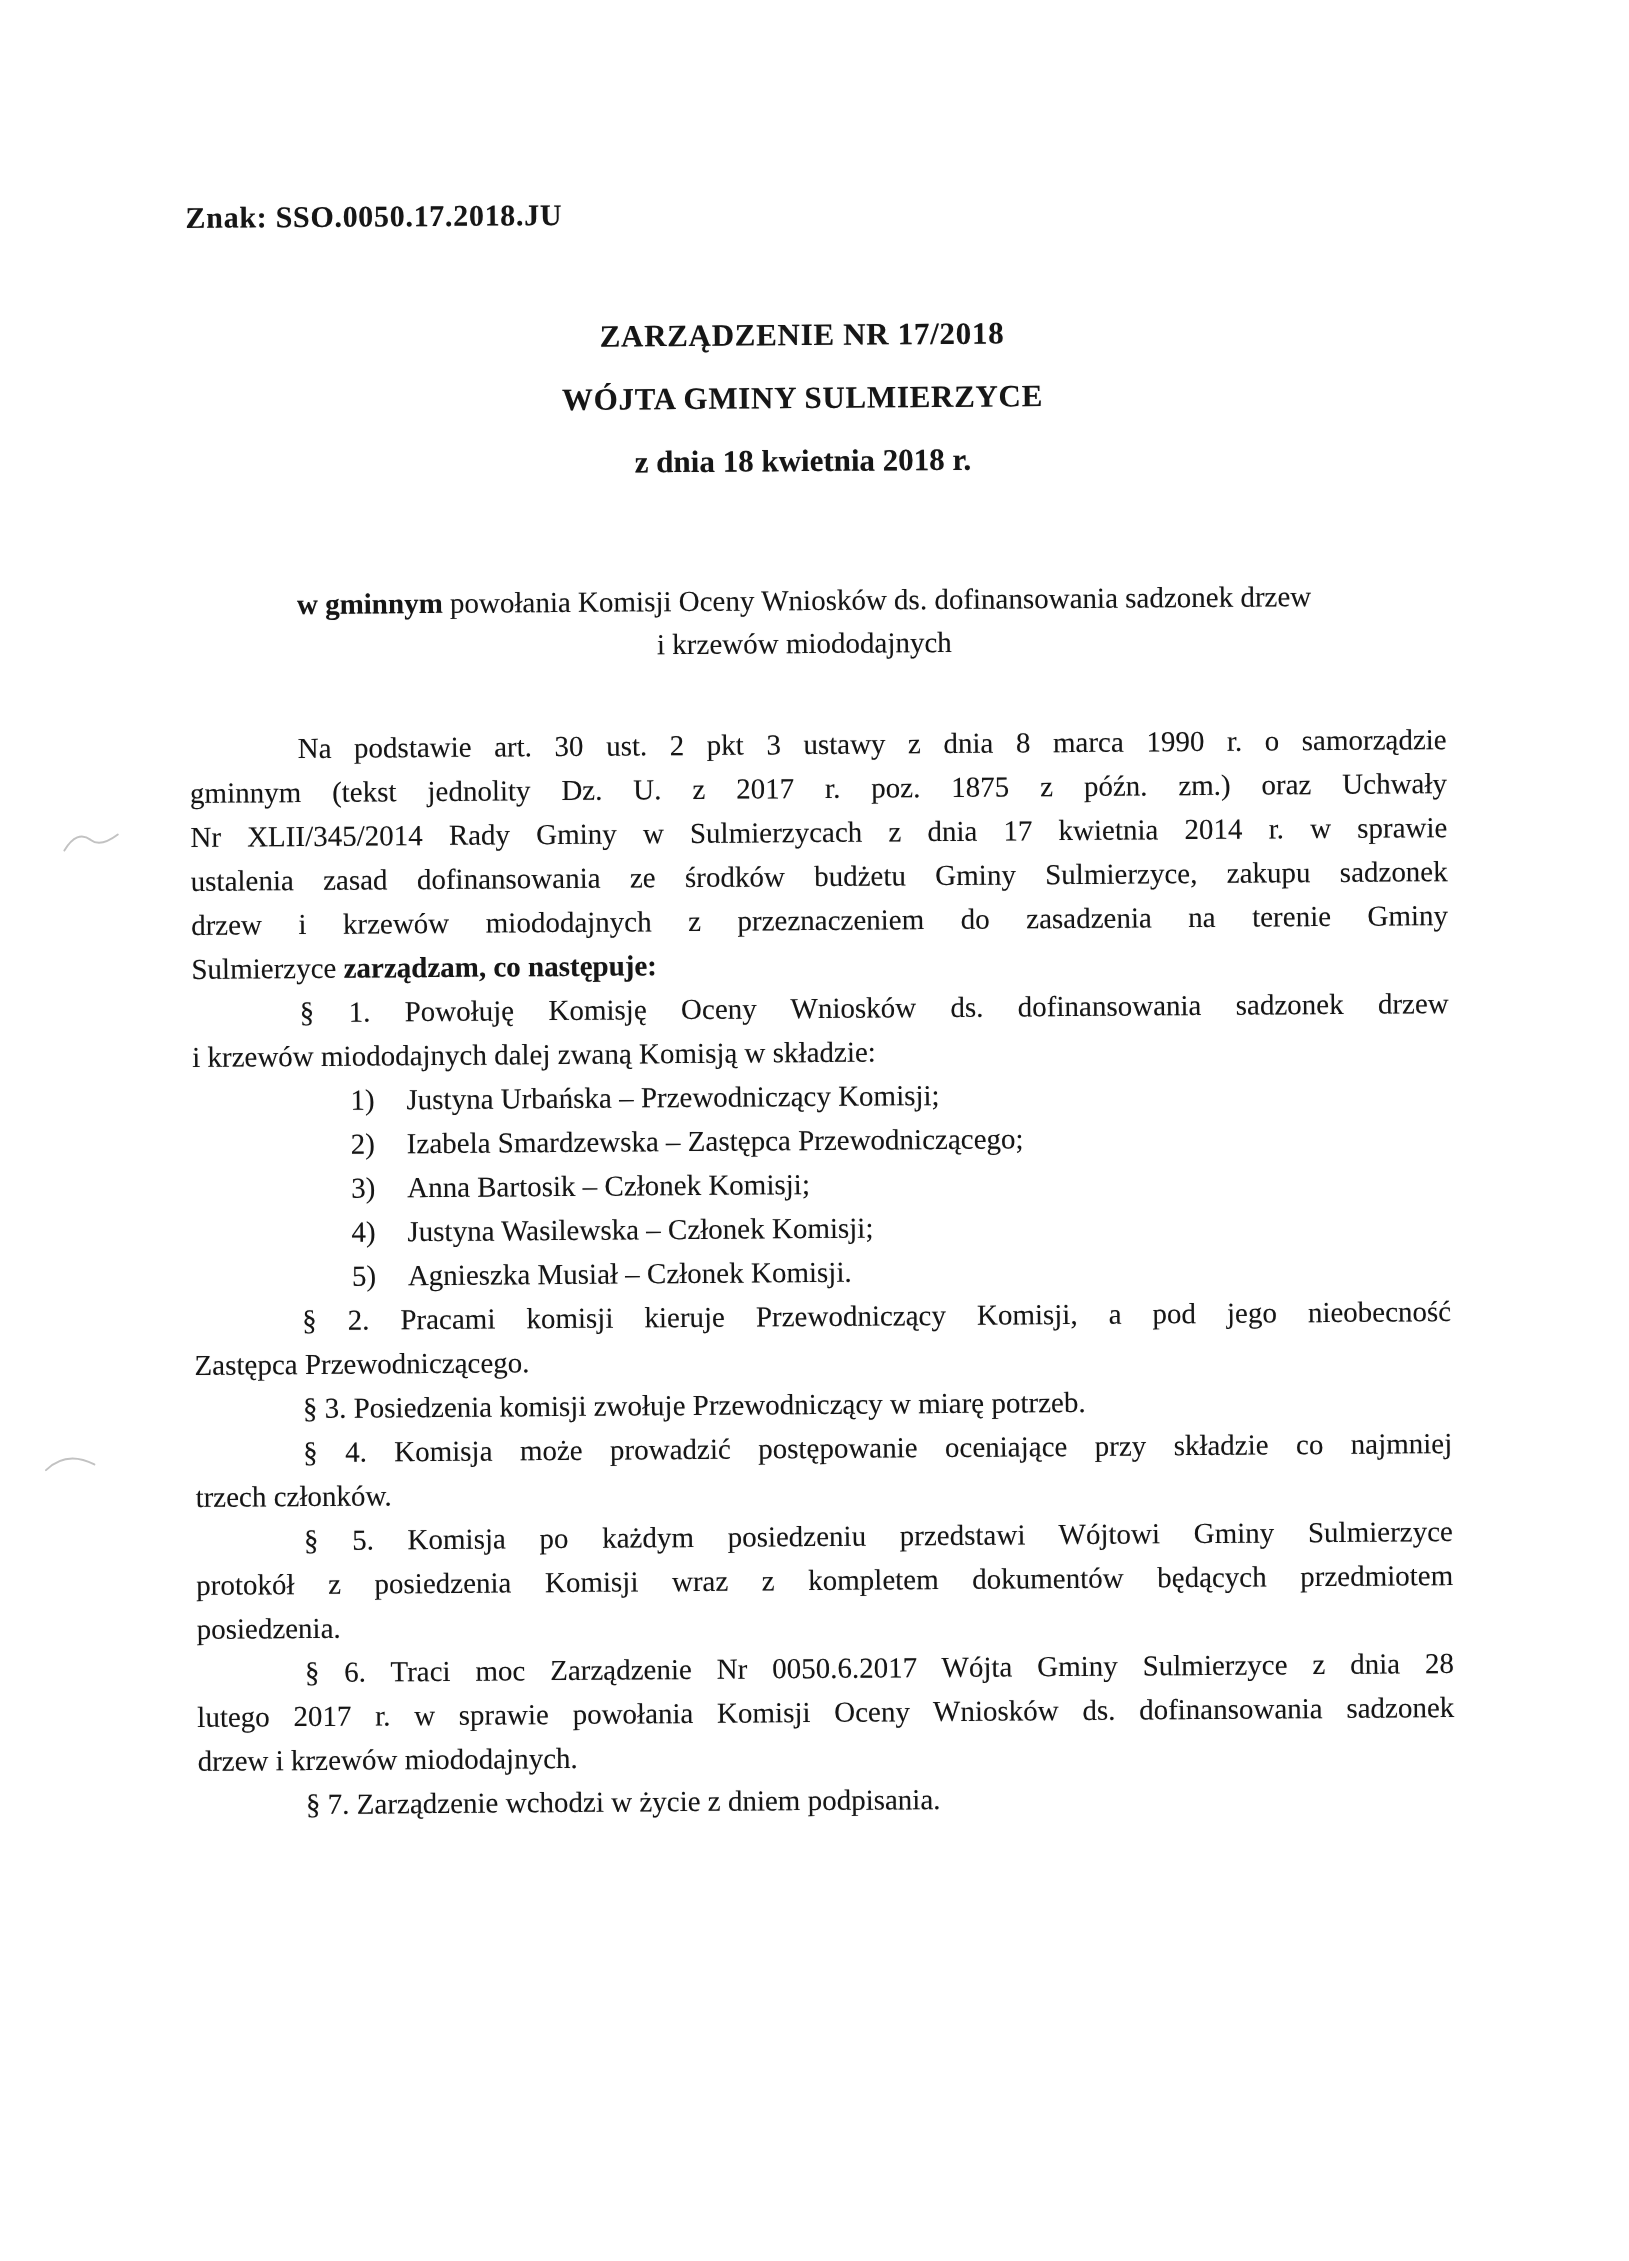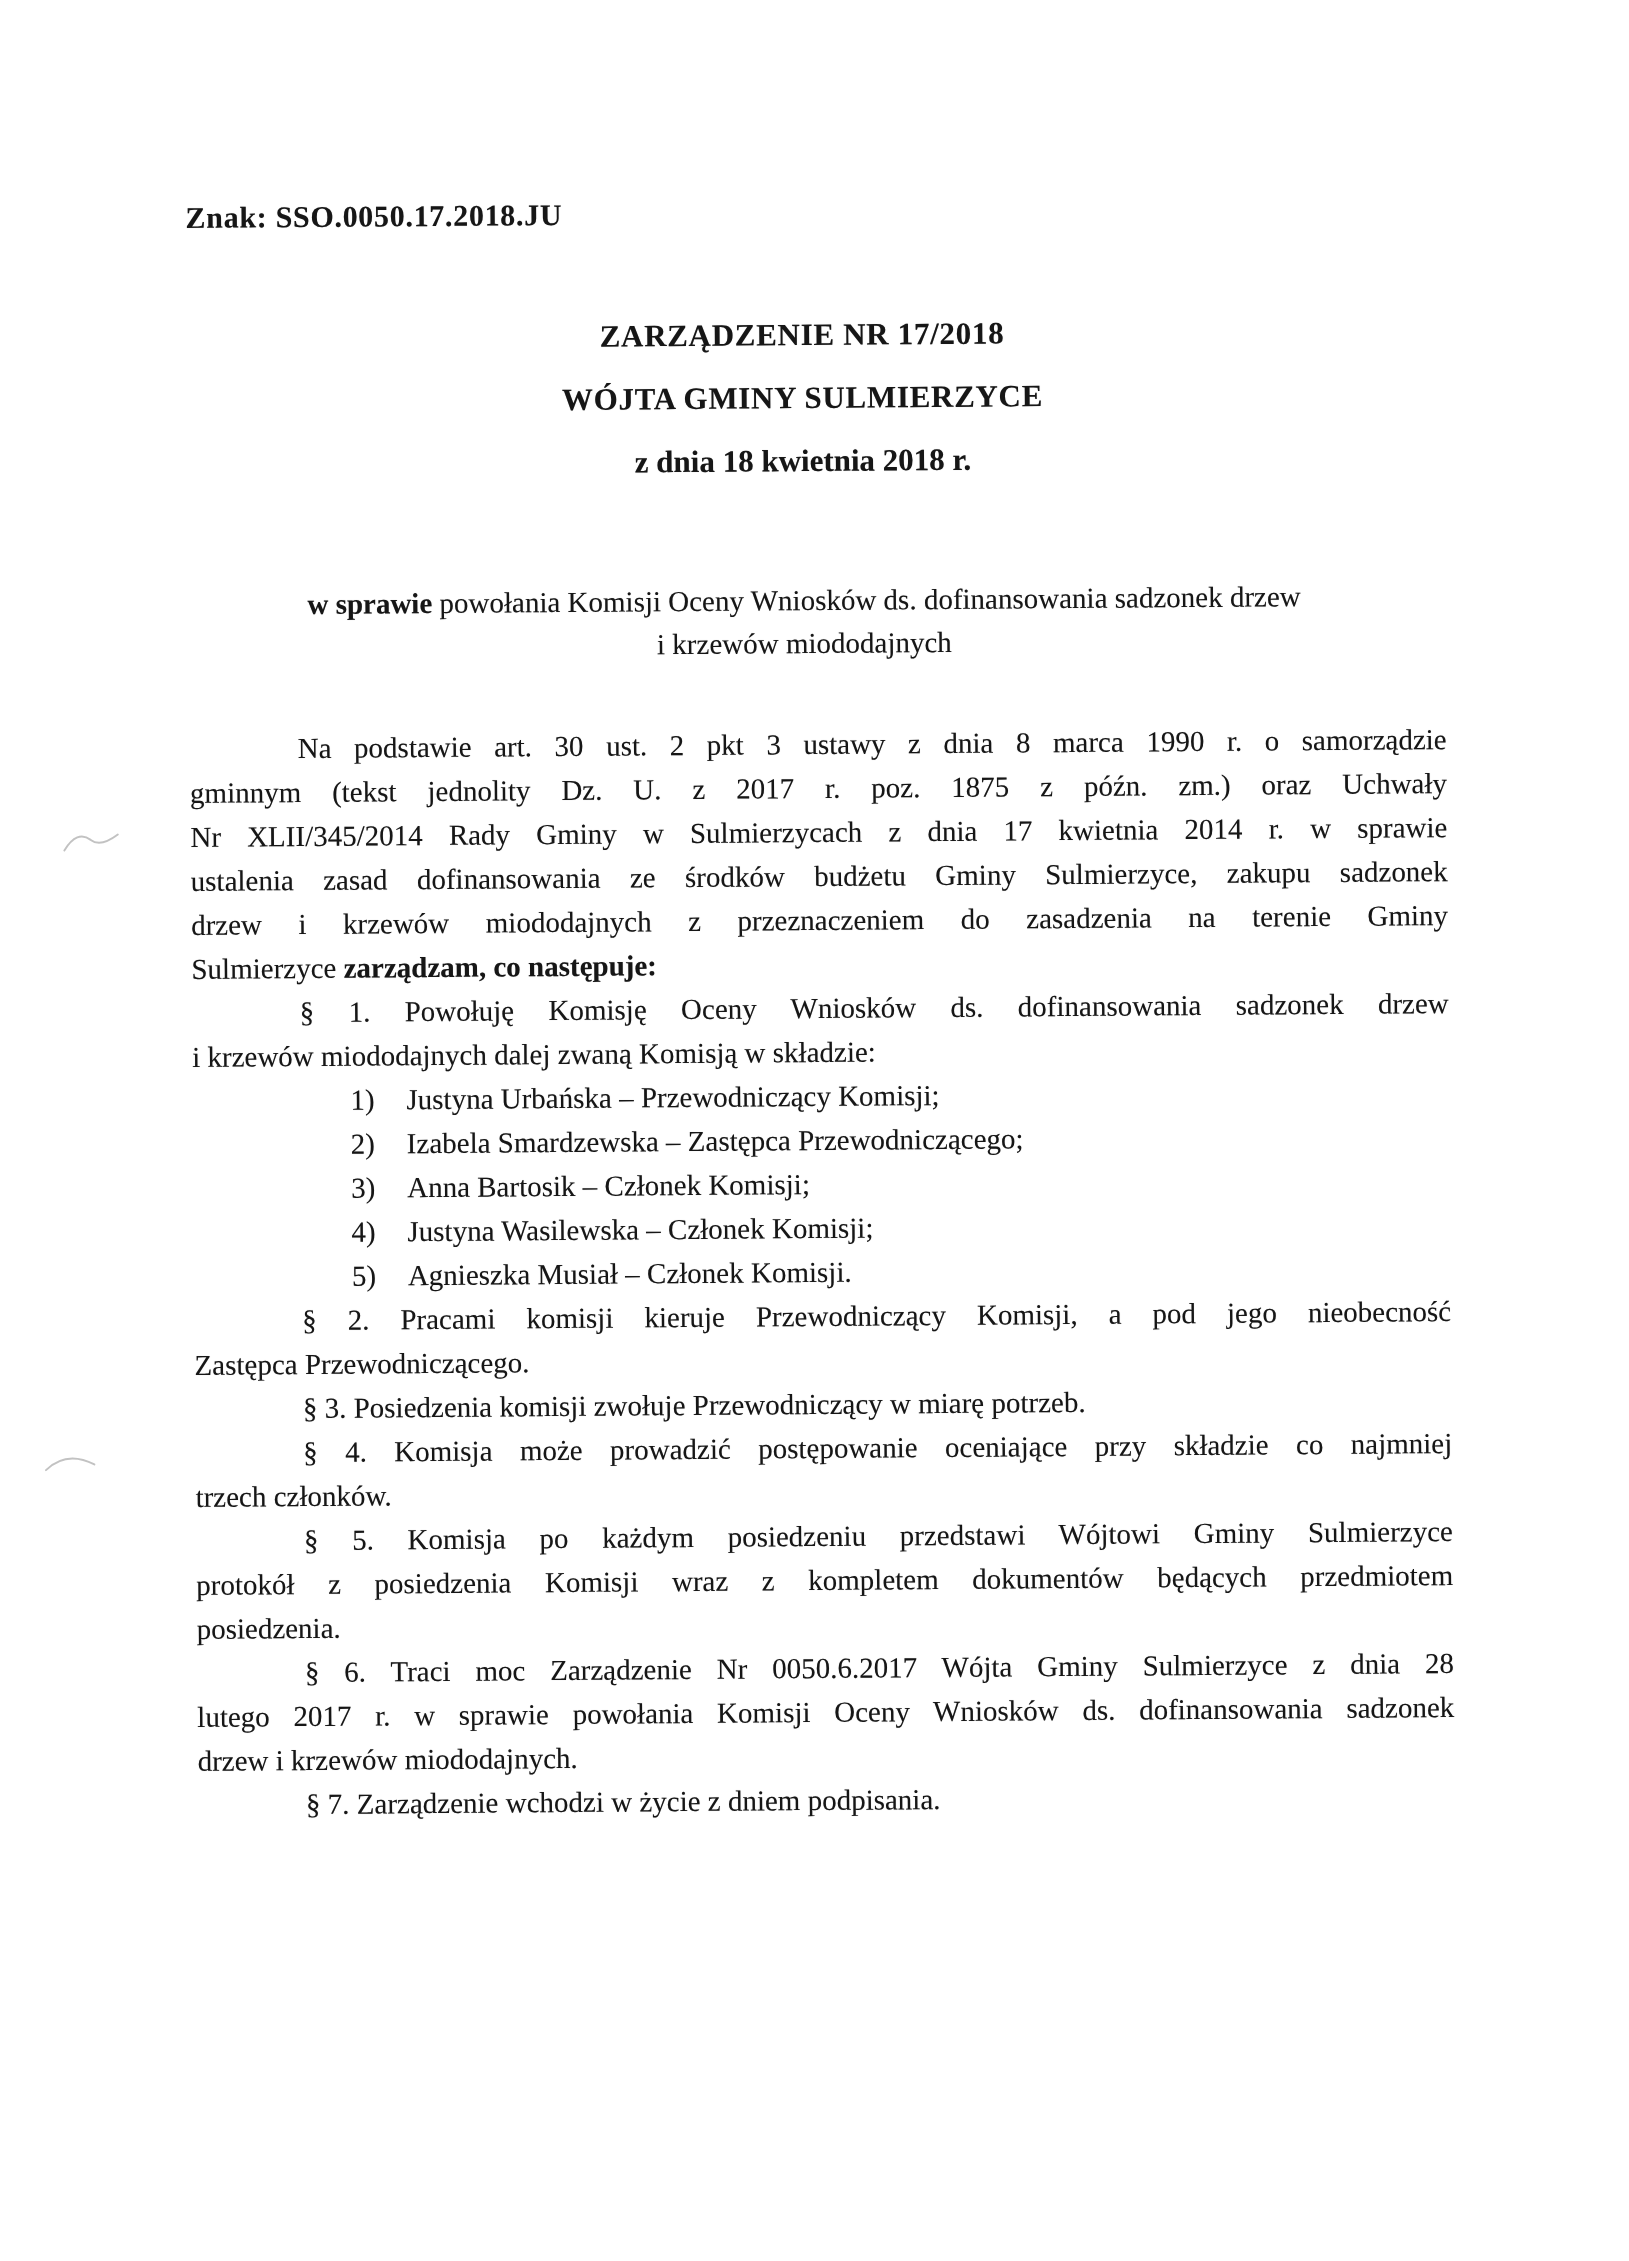--- a/index.html
+++ b/index.html
@@ -42,21 +42,21 @@
 
 <div class="page">
   <div class="tilt">
 
     <div class="znak">Znak: SSO.0050.17.2018.JU</div>
 
     <div class="cw t1">ZARZĄDZENIE NR 17/2018</div>
     <div class="cw t2">WÓJTA GMINY SULMIERZYCE</div>
     <div class="cw t3">z dnia 18 kwietnia 2018 r.</div>
 
-    <div class="cw s1"><span class="b">w sprawie</span><span> powołania Komisji Oceny Wniosków ds. dofinansowania sadzonek drzew</span></div>
+    <div class="cw s1"><span class="b">w gminnym</span><span> powołania Komisji Oceny Wniosków ds. dofinansowania sadzonek drzew</span></div>
     <div class="cw s2">i krzewów miododajnych</div>
 
     <div class="bodytext">
         <div class="bl jl ind">Na podstawie art. 30 ust. 2 pkt 3 ustawy z dnia 8 marca 1990 r. o samorządzie</div>
         <div class="bl jl">gminnym (tekst jednolity Dz. U. z 2017 r. poz. 1875 z późn. zm.) oraz Uchwały</div>
         <div class="bl jl">Nr XLII/345/2014 Rady Gminy w Sulmierzycach z dnia 17 kwietnia 2014 r. w sprawie</div>
         <div class="bl jl">ustalenia zasad dofinansowania ze środków budżetu Gminy Sulmierzyce, zakupu sadzonek</div>
         <div class="bl jl">drzew i krzewów miododajnych z przeznaczeniem do zasadzenia na terenie Gminy</div>
         <div class="bl"><span>Sulmierzyce </span><span class="b">zarządzam, co następuje:</span></div>
         <div class="bl jl ind">§ 1. Powołuję Komisję Oceny Wniosków ds. dofinansowania sadzonek drzew</div>

